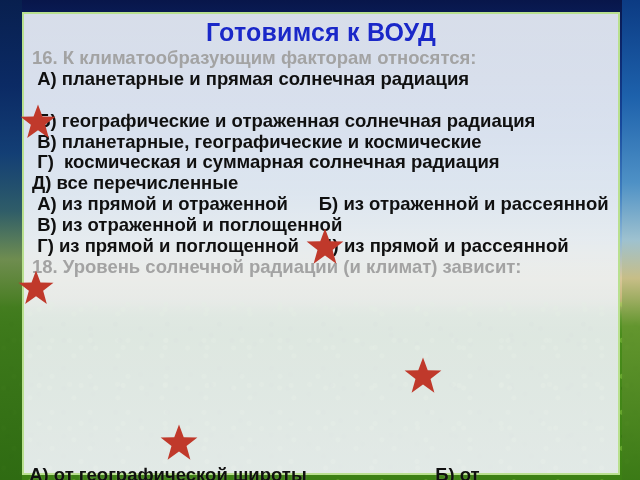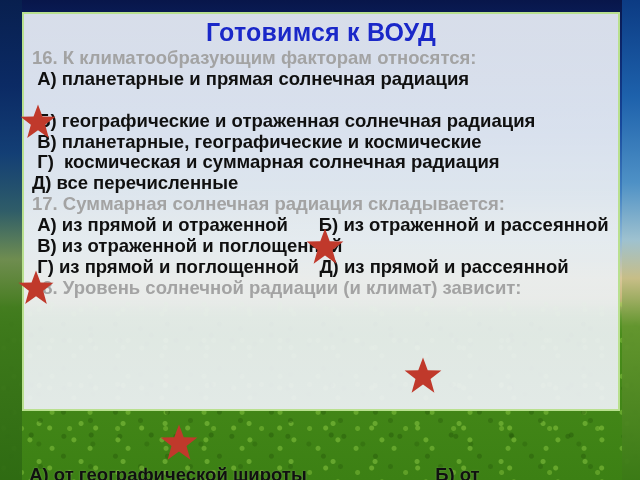--- a/index.html
+++ b/index.html
@@ -77,21 +77,21 @@
       #9fc2cf 50%, #c6bd86 58%, #64962f 68%, #3b7a16 100%);
     opacity: .95;
   }
 
   
   #content-panel {
     position: absolute;
     left: 22px;
     top: 12px;
     width: 598px;
-    height: 399px;
+    height: 463px;
     box-sizing: border-box;
     border: 2px solid #b9e08f;
     background: rgba(236,240,246,0.86);
     overflow: hidden;
     padding: 0;
   }
   
   #panel-tint {
     position: absolute;
     inset: 0;
@@ -180,21 +180,20 @@
 
     <div id="slide-title">Готовимся к ВОУД</div>
 
     <div class="q-head">16. К климатообразующим факторам относятся:</div>
     <div class="q-opts"> А) планетарные и прямая солнечная радиация
 
  Б) географические и отраженная солнечная радиация
  В) планетарные, географические и космические
  Г)  космическая и суммарная солнечная радиация                           Д) все перечисленные</div>
 
-    <div class="q-head">17. Суммарная солнечная радиация складывается:</div>
     <div class="q-opts"> А) из прямой и отраженной      Б) из отраженной и рассеянной
  В) из отраженной и поглощенной
  Г) из прямой и поглощенной    Д) из прямой и рассеянной</div>
 
     <div class="q-head">18. Уровень солнечной радиации (и климат) зависит:</div>
 
   </div>
 </div>
 
 <div id="overflow-line"> А) от географической широты                         Б) от</div>

